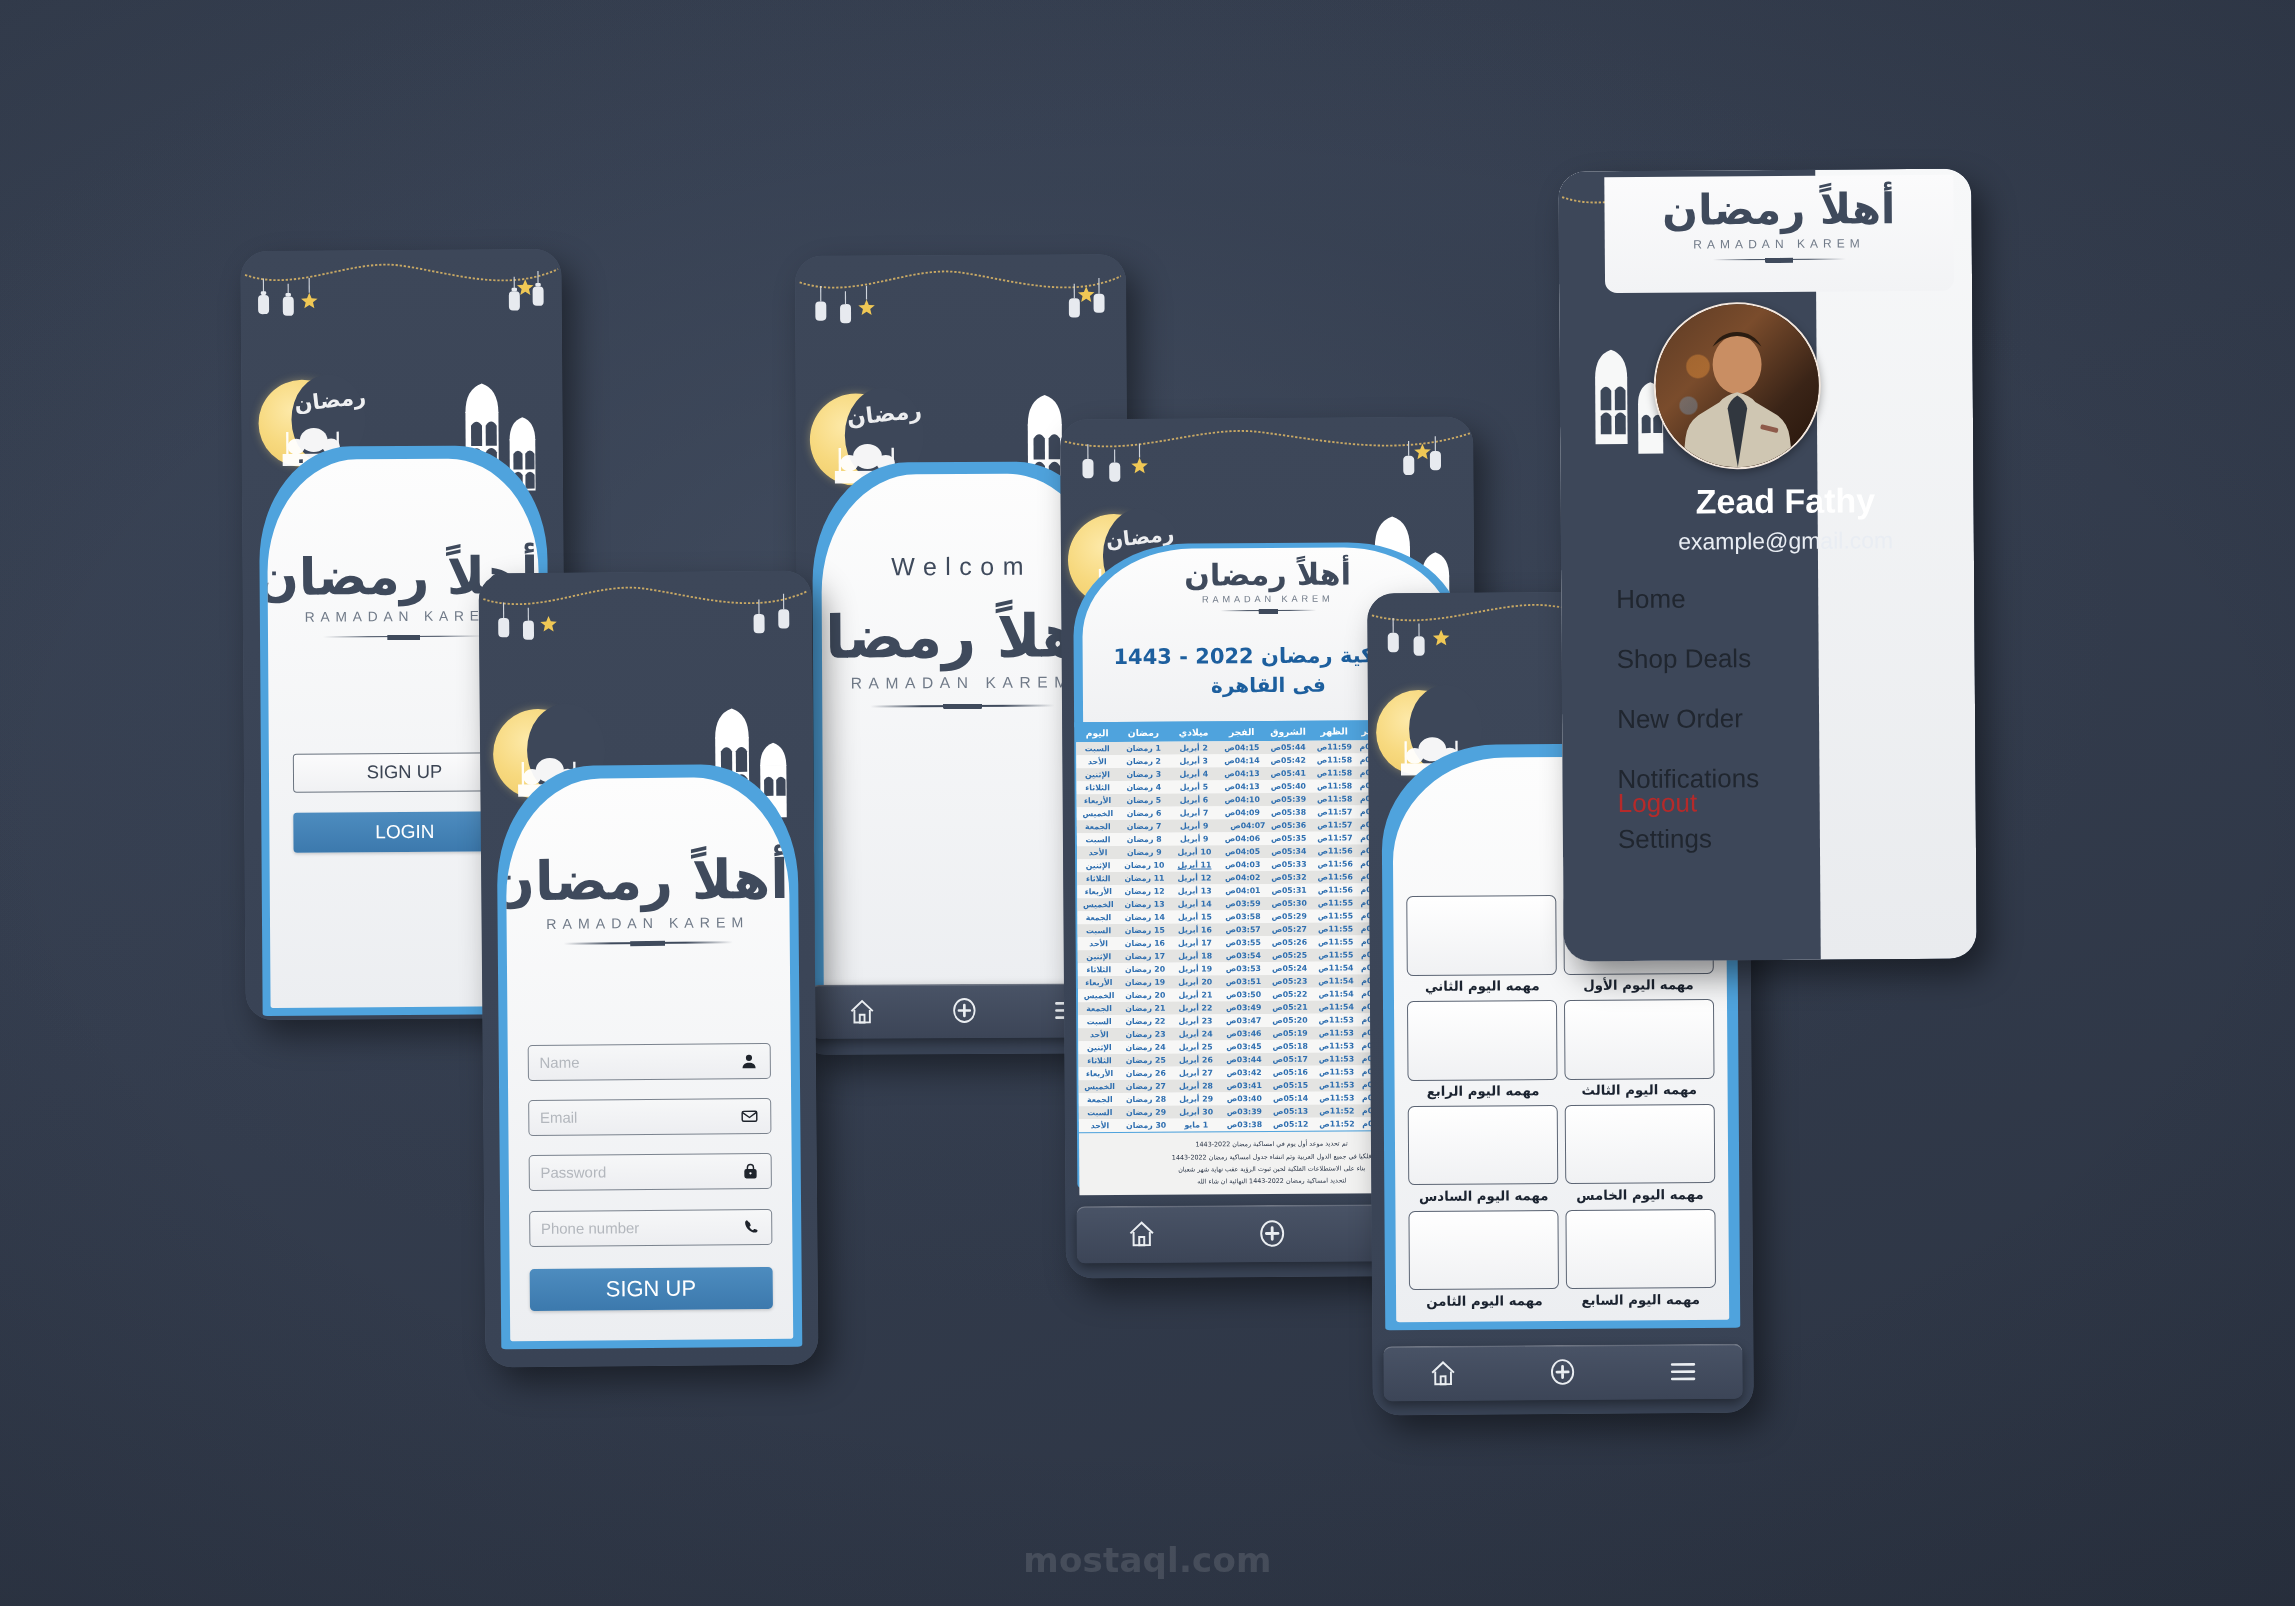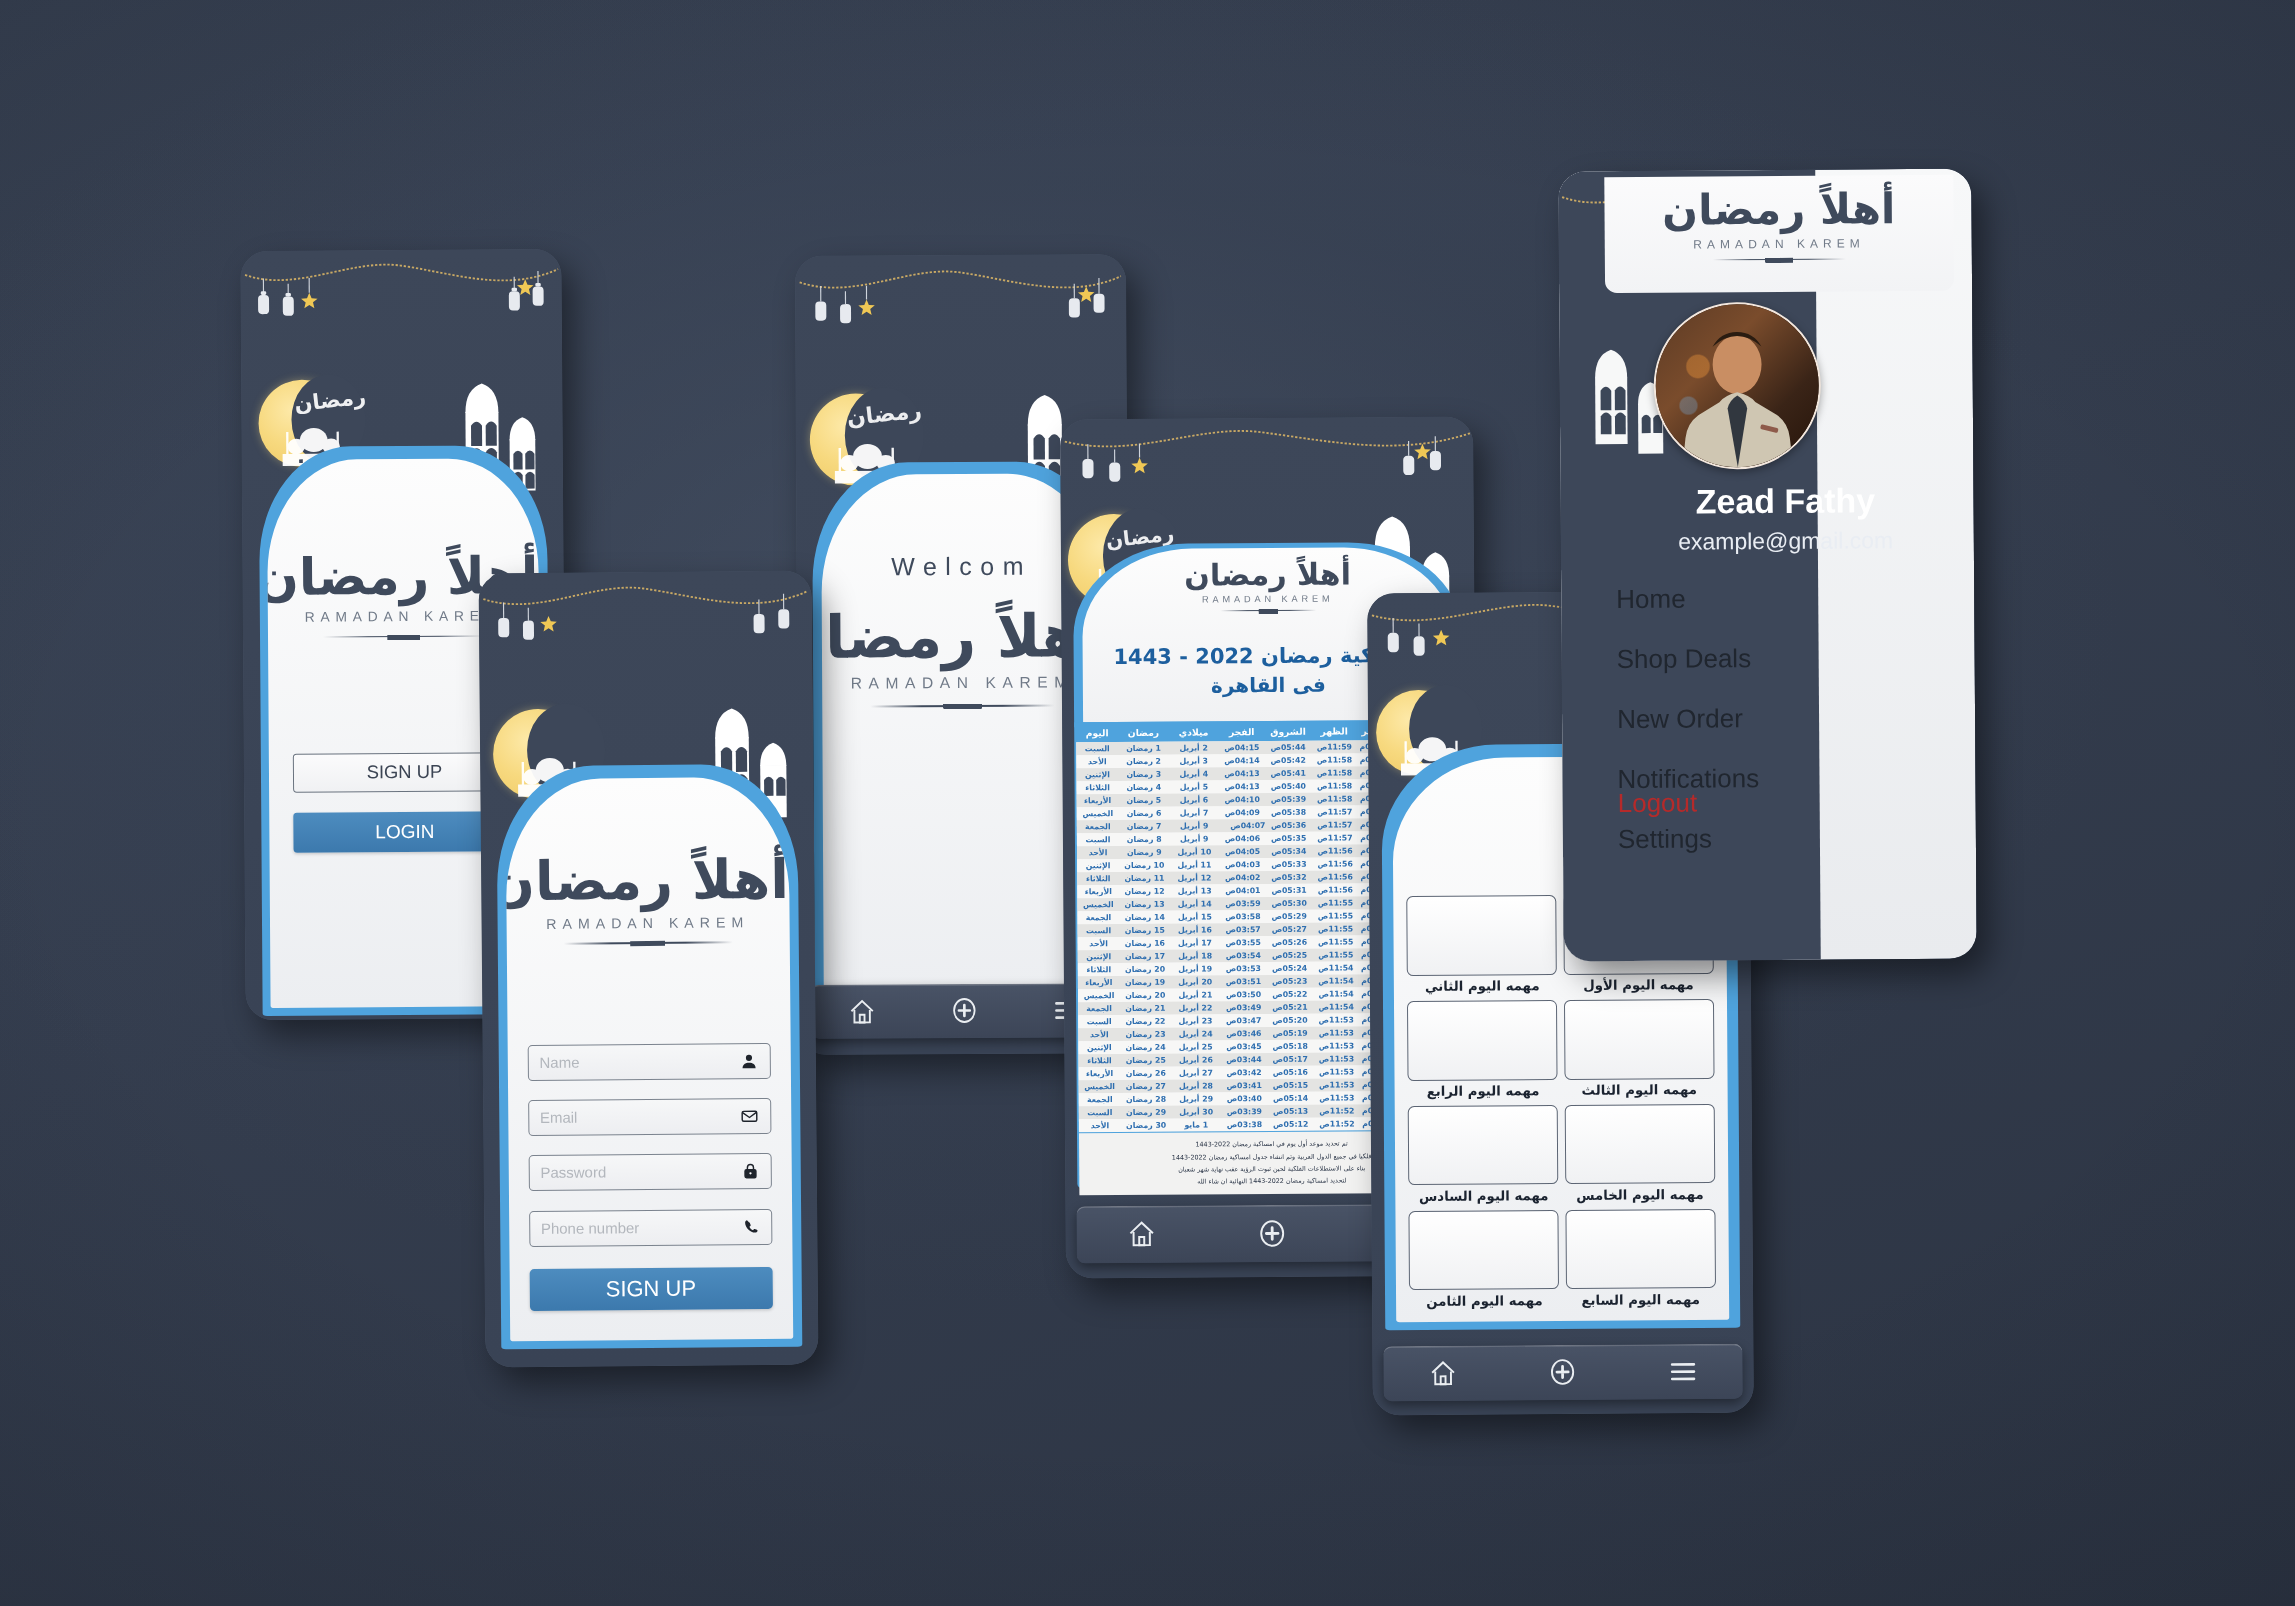--- a/index.html
+++ b/index.html
@@ -639,21 +639,21 @@
             <span style="flex: 12 1 0%;">04:05ص</span>
             <span style="flex: 12 1 0%;">05:34ص</span>
             <span style="flex: 12 1 0%;">11:56ص</span>
             <span style="flex: 9 1 0%;">03:30م</span>
             <span style="flex: 9 1 0%;">06:19م</span>
             <span style="flex: 9 1 0%;">07:39م</span>
           </div>
           <div class="ims-row even" style="height: 13px; align-items: center; font-size: 7.8px;">
             <span style="flex: 11 1 0%;">الإثنين</span>
             <span style="flex: 13 1 0%;">10 رمضان</span>
-            <span style="flex: 13 1 0%;">11 أبريل</span>
+            <span style="flex: 13 1 0%; text-decoration: underline;">11 أبريل</span>
             <span style="flex: 12 1 0%;">04:03ص</span>
             <span style="flex: 12 1 0%;">05:33ص</span>
             <span style="flex: 12 1 0%;">11:56ص</span>
             <span style="flex: 9 1 0%;">03:30م</span>
             <span style="flex: 9 1 0%;">06:20م</span>
             <span style="flex: 9 1 0%;">07:40م</span>
           </div>
           <div class="ims-row odd" style="height: 13px; align-items: center; font-size: 7.8px;">
             <span style="flex: 11 1 0%;">الثلاثاء</span>
             <span style="flex: 13 1 0%;">11 رمضان</span>
@@ -1088,14 +1088,15 @@
         <div class="drawer-item" style="font-size: 26px; margin-bottom: 29px;">Shop Deals</div>
         <div class="drawer-item" style="font-size: 26px; margin-bottom: 29px;">New Order</div>
         <div class="drawer-item" style="font-size: 26px; margin-bottom: 29px;">Notifications</div>
         <div class="drawer-item" style="font-size: 26px; margin-bottom: 29px;">Settings</div>
       </div>
     <div class="drawer-logout" style="position:absolute;left:55px;top:617px;font-size:26px;">Logout</div>
   </div>
 </div>
 
 <div class="watermark">
+  <div class="wm-en">mostaql.com</div>
 </div>
 
 
 </body></html>

